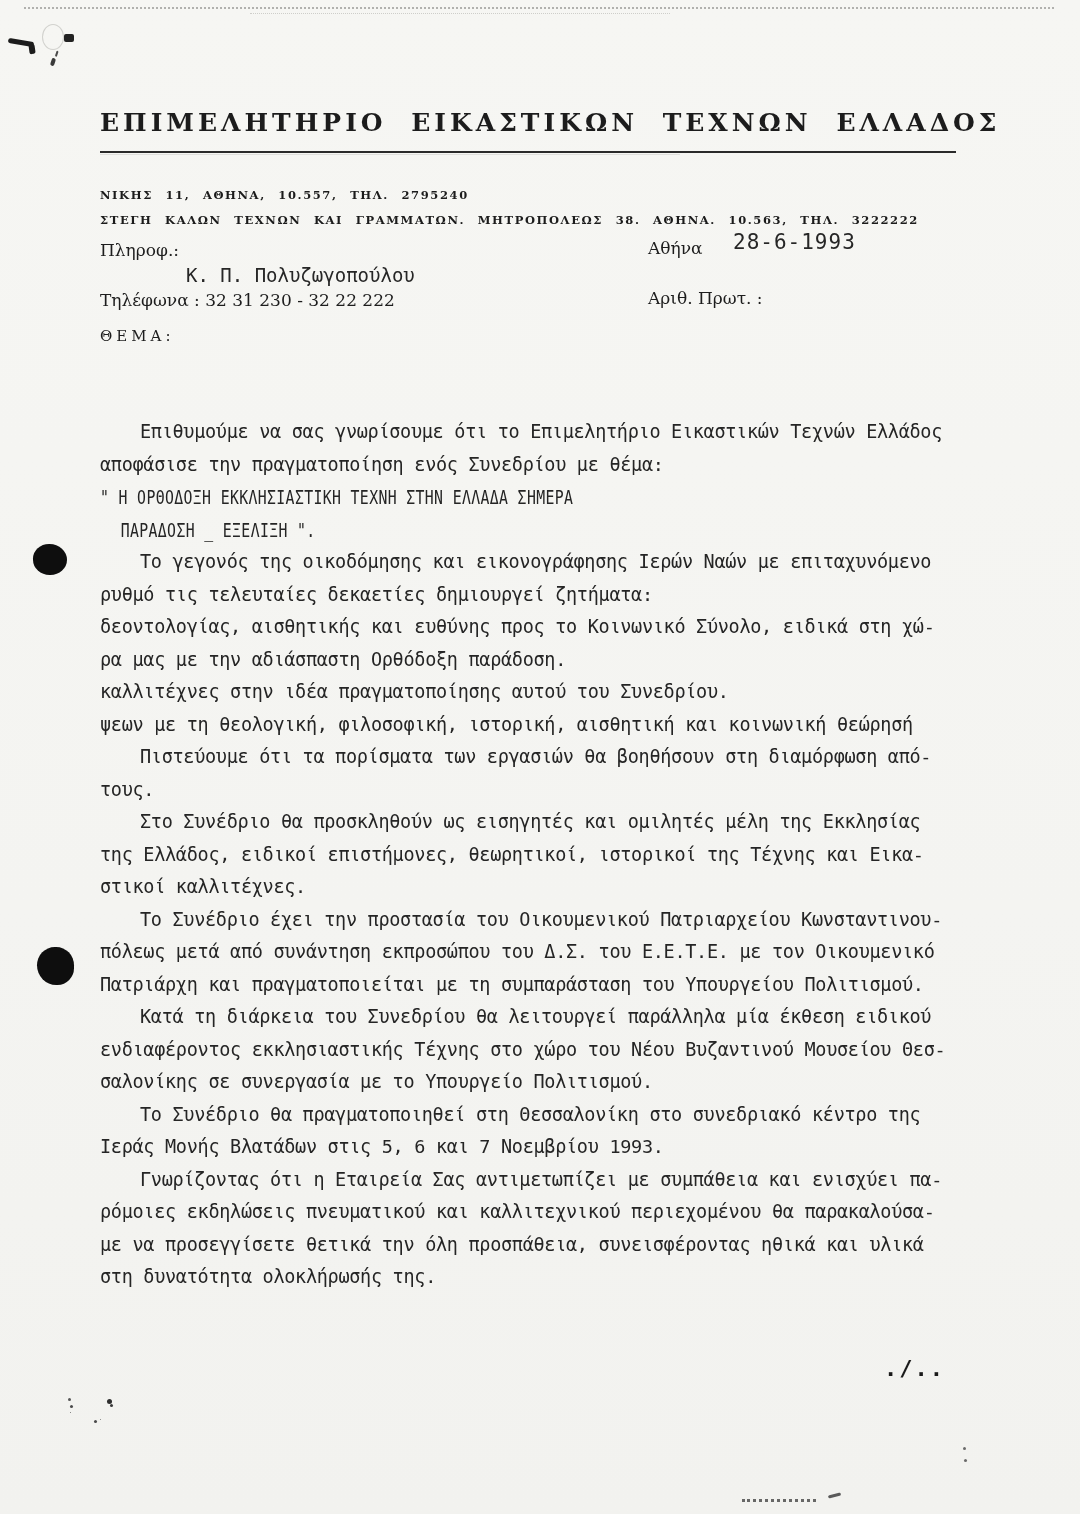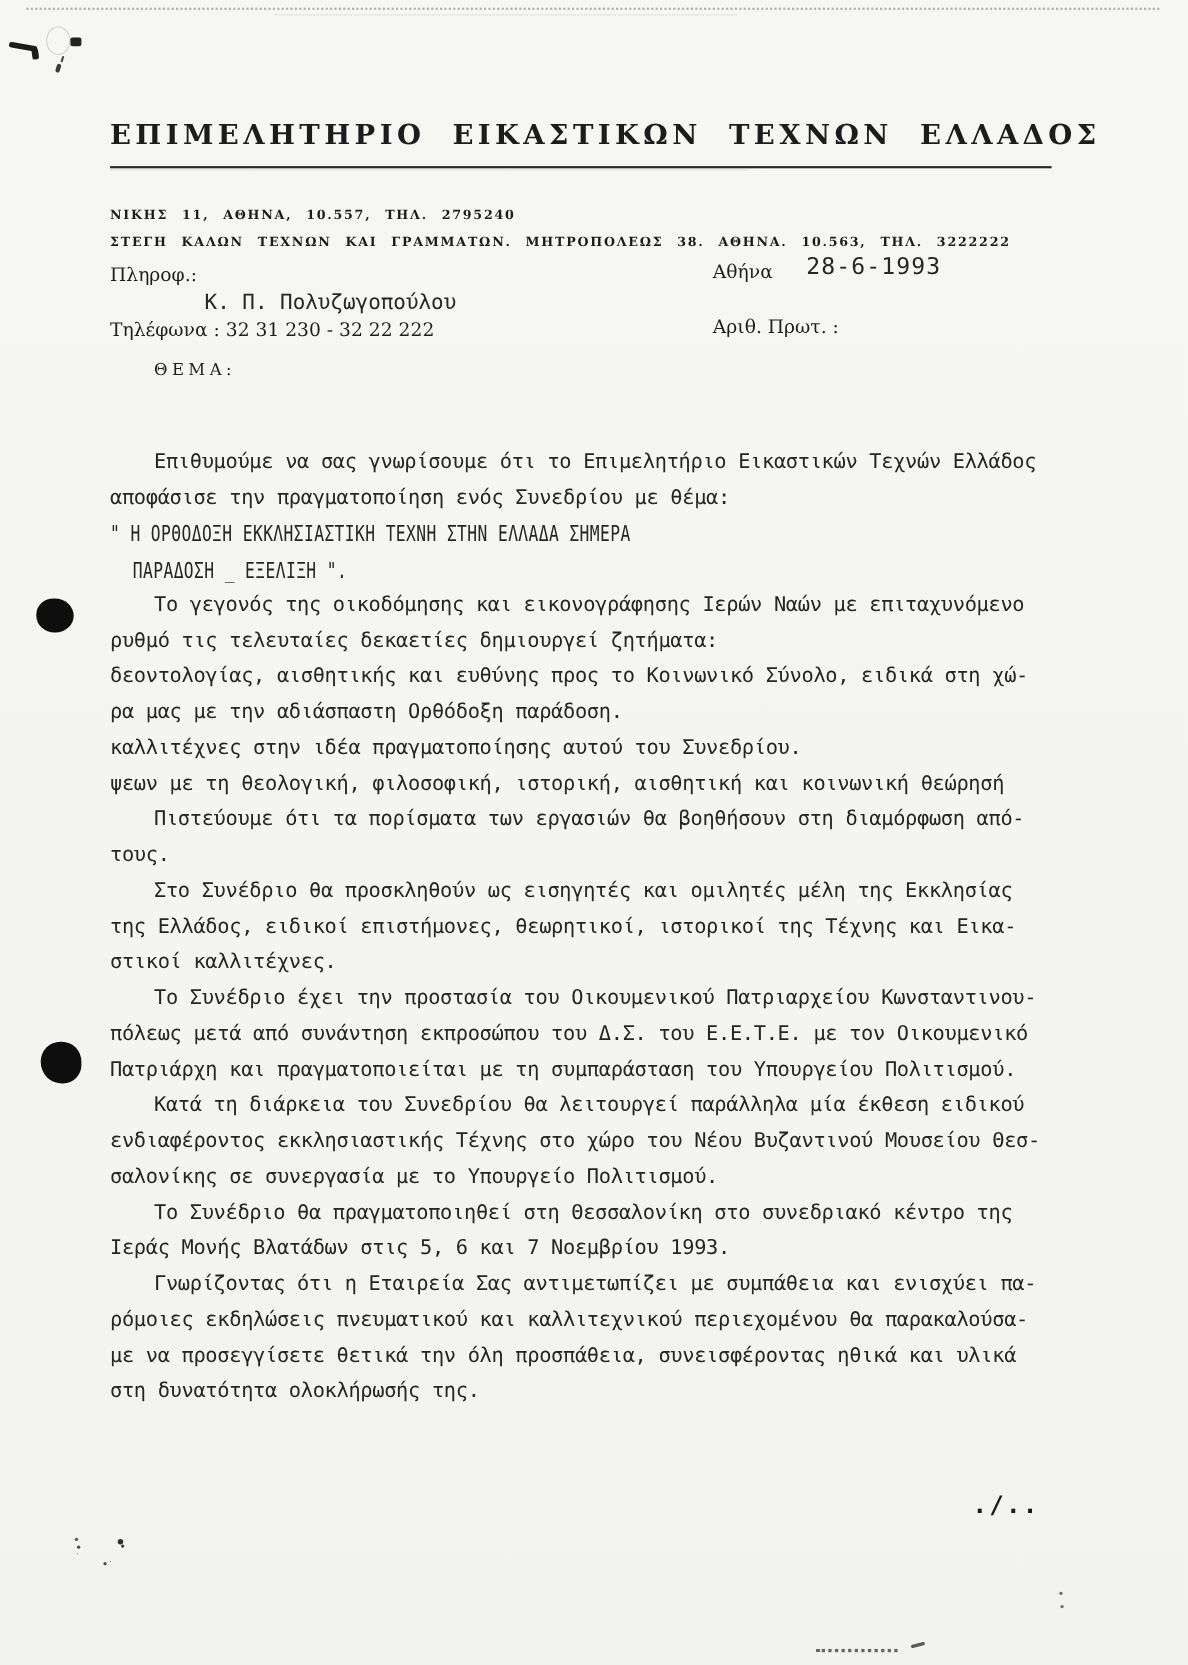--- a/index.html
+++ b/index.html
@@ -44,25 +44,25 @@
 
   
   .meta-label{position:absolute;font-size:17px;color:#1d1d1d;white-space:nowrap;}
   .meta-mono{position:absolute;font-family:"DejaVu Sans Mono", monospace;color:#262626;white-space:nowrap;}
   .lbl-info{left:100px;top:240px;}
   .val-info{left:186px;top:232px;font-size:19px;margin-top:32px;}
   .lbl-phones{left:100px;top:290px;font-weight:normal;}
   .lbl-city{left:648px;top:238px;}
   .val-date{left:733px;top:230px;font-size:21px;letter-spacing:1px;}
   .lbl-proto{left:648px;top:288px;}
-  .lbl-subject{left:100px;top:327px;font-size:15px;letter-spacing:4px;color:#1d1d1d;position:absolute;margin-left:40px;}
+  .lbl-subject{left:100px;top:327px;font-size:15px;letter-spacing:4px;color:#1d1d1d;position:absolute;}
 
   
   .body-text{
-    position:absolute;left:100px;top:404px;width:884px;
+    position:absolute;left:100px;top:416px;width:884px;
     font-family:"DejaVu Sans Mono", monospace;
     font-size:18.5px;color:#252525;
   }
   .bline{height:32.5px;line-height:32.5px;white-space:nowrap;letter-spacing:-0.3px;}
   .bline.ind{padding-left:40px;}
   .bline.ind-sm{padding-left:28px;}
   .bline.cond{transform:scaleX(0.74);transform-origin:0 50%;font-size:20px;letter-spacing:0.5px;}
 
   
   .cont-mark{

